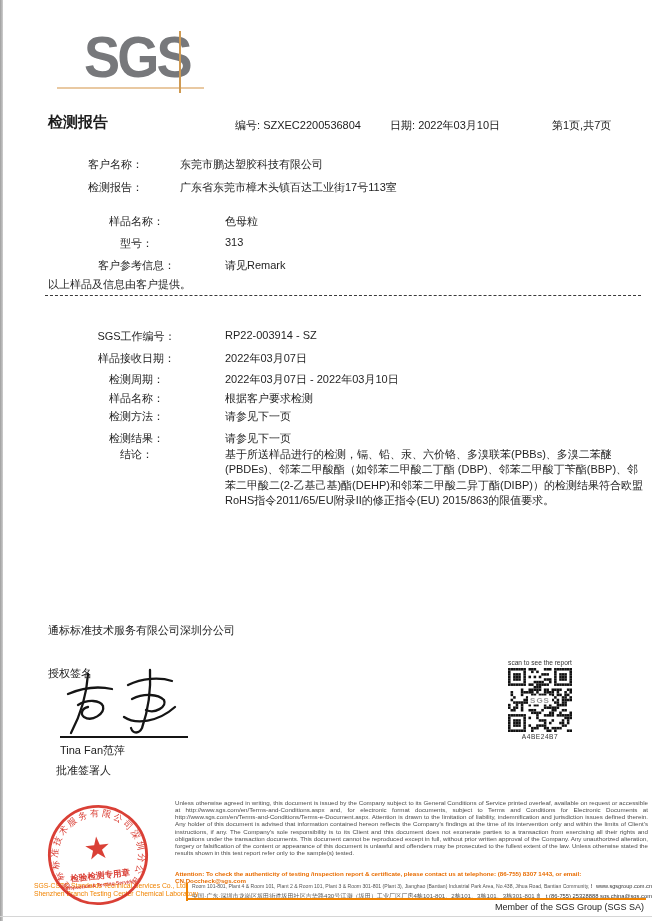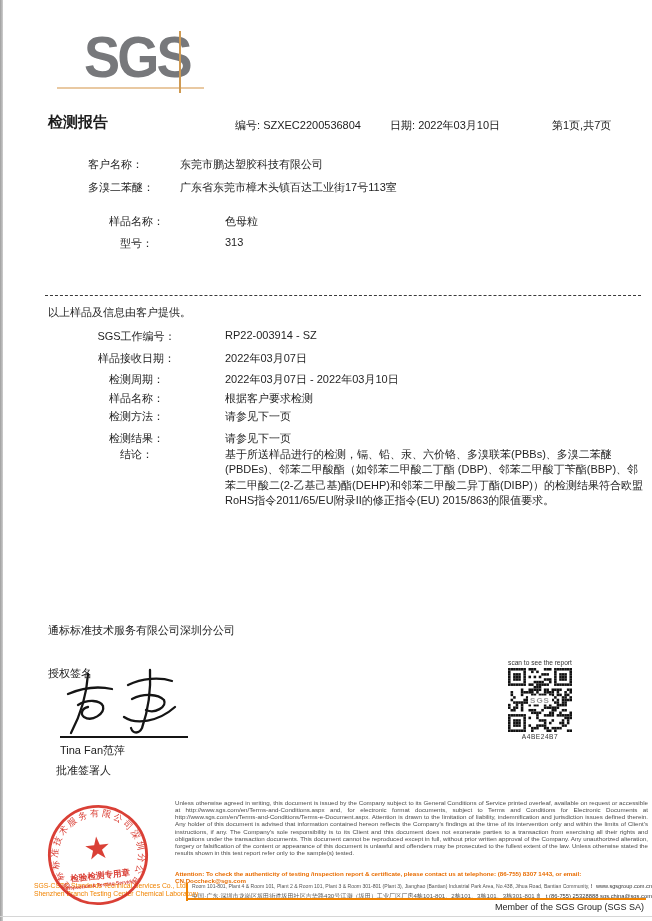--- a/index.html
+++ b/index.html
@@ -19,21 +19,21 @@
   .doc-title{position:absolute;left:48px;top:113px;font-size:15px;font-weight:bold;color:#1c1c1c;}
   .meta{position:absolute;top:118px;font-size:11px;color:#1c1c1c;white-space:nowrap;}
   .m-no{left:235px;} .m-date{left:390px;} .m-pages{left:552px;}
 
   
   .row{position:absolute;left:48px;font-size:11px;display:flex;color:#1f1f1f;white-space:nowrap;}
   .lbl{flex:0 0 auto;}
   .lw92{width:92px;margin-left:40px;} .lw177{width:177px;text-align:center;}
   .val{flex:0 0 auto;}
   .concl{white-space:normal;width:424px;line-height:15.3px;}
-  .note{position:absolute;left:48px;font-size:11px;color:#1f1f1f;margin-top:28px;}
+  .note{position:absolute;left:48px;font-size:11px;color:#1f1f1f;}
   .dash{position:absolute;left:45px;top:295px;width:596px;border-top:1px dashed #3a3a3a;}
 
   
   .sig-company{position:absolute;left:48px;top:623px;font-size:11px;}
   .sig-auth{position:absolute;left:48px;top:666px;font-size:11px;}
   .sig-svg{position:absolute;left:54px;top:664px;}
   .sig-line{position:absolute;left:60px;top:736px;width:128px;height:2px;background:#141414;}
   .sig-name{position:absolute;left:60px;top:743px;font-size:11px;}
   .sig-title{position:absolute;left:56px;top:763px;font-size:11px;}
 
@@ -86,31 +86,35 @@
     <span>日期:</span>
     <span>2022年03月10日</span>
   </div>
   <div class="meta m-pages">第1页,共7页</div>
 
   <div class="row" style="top:157px">
     <span class="lbl lw92">客户名称：</span>
     <span class="val">东莞市鹏达塑胶科技有限公司</span>
   </div>
   <div class="row" style="top:180px">
-    <span class="lbl lw92">多溴二苯醚：</span>
+    <span class="lbl lw92">检测报告：</span>
     <span class="val">广东省东莞市樟木头镇百达工业街17号113室</span>
   </div>
 
   <div class="row" style="top:214px">
     <span class="lbl lw177">样品名称：</span>
     <span class="val">色母粒</span>
   </div>
   <div class="row" style="top:236px">
     <span class="lbl lw177">型号：</span>
     <span class="val">313</span>
+  </div>
+  <div class="row" style="top:258px">
+    <span class="lbl lw177">客户参考信息：</span>
+    <span class="val">请见Remark</span>
   </div>
   <div class="note" style="top:277px">以上样品及信息由客户提供。</div>
 
   <div class="dash"></div>
 
   <div class="row" style="top:329px">
     <span class="lbl lw177">SGS工作编号：</span>
     <span class="val">RP22-003914 - SZ</span>
   </div>
   <div class="row" style="top:351px">

